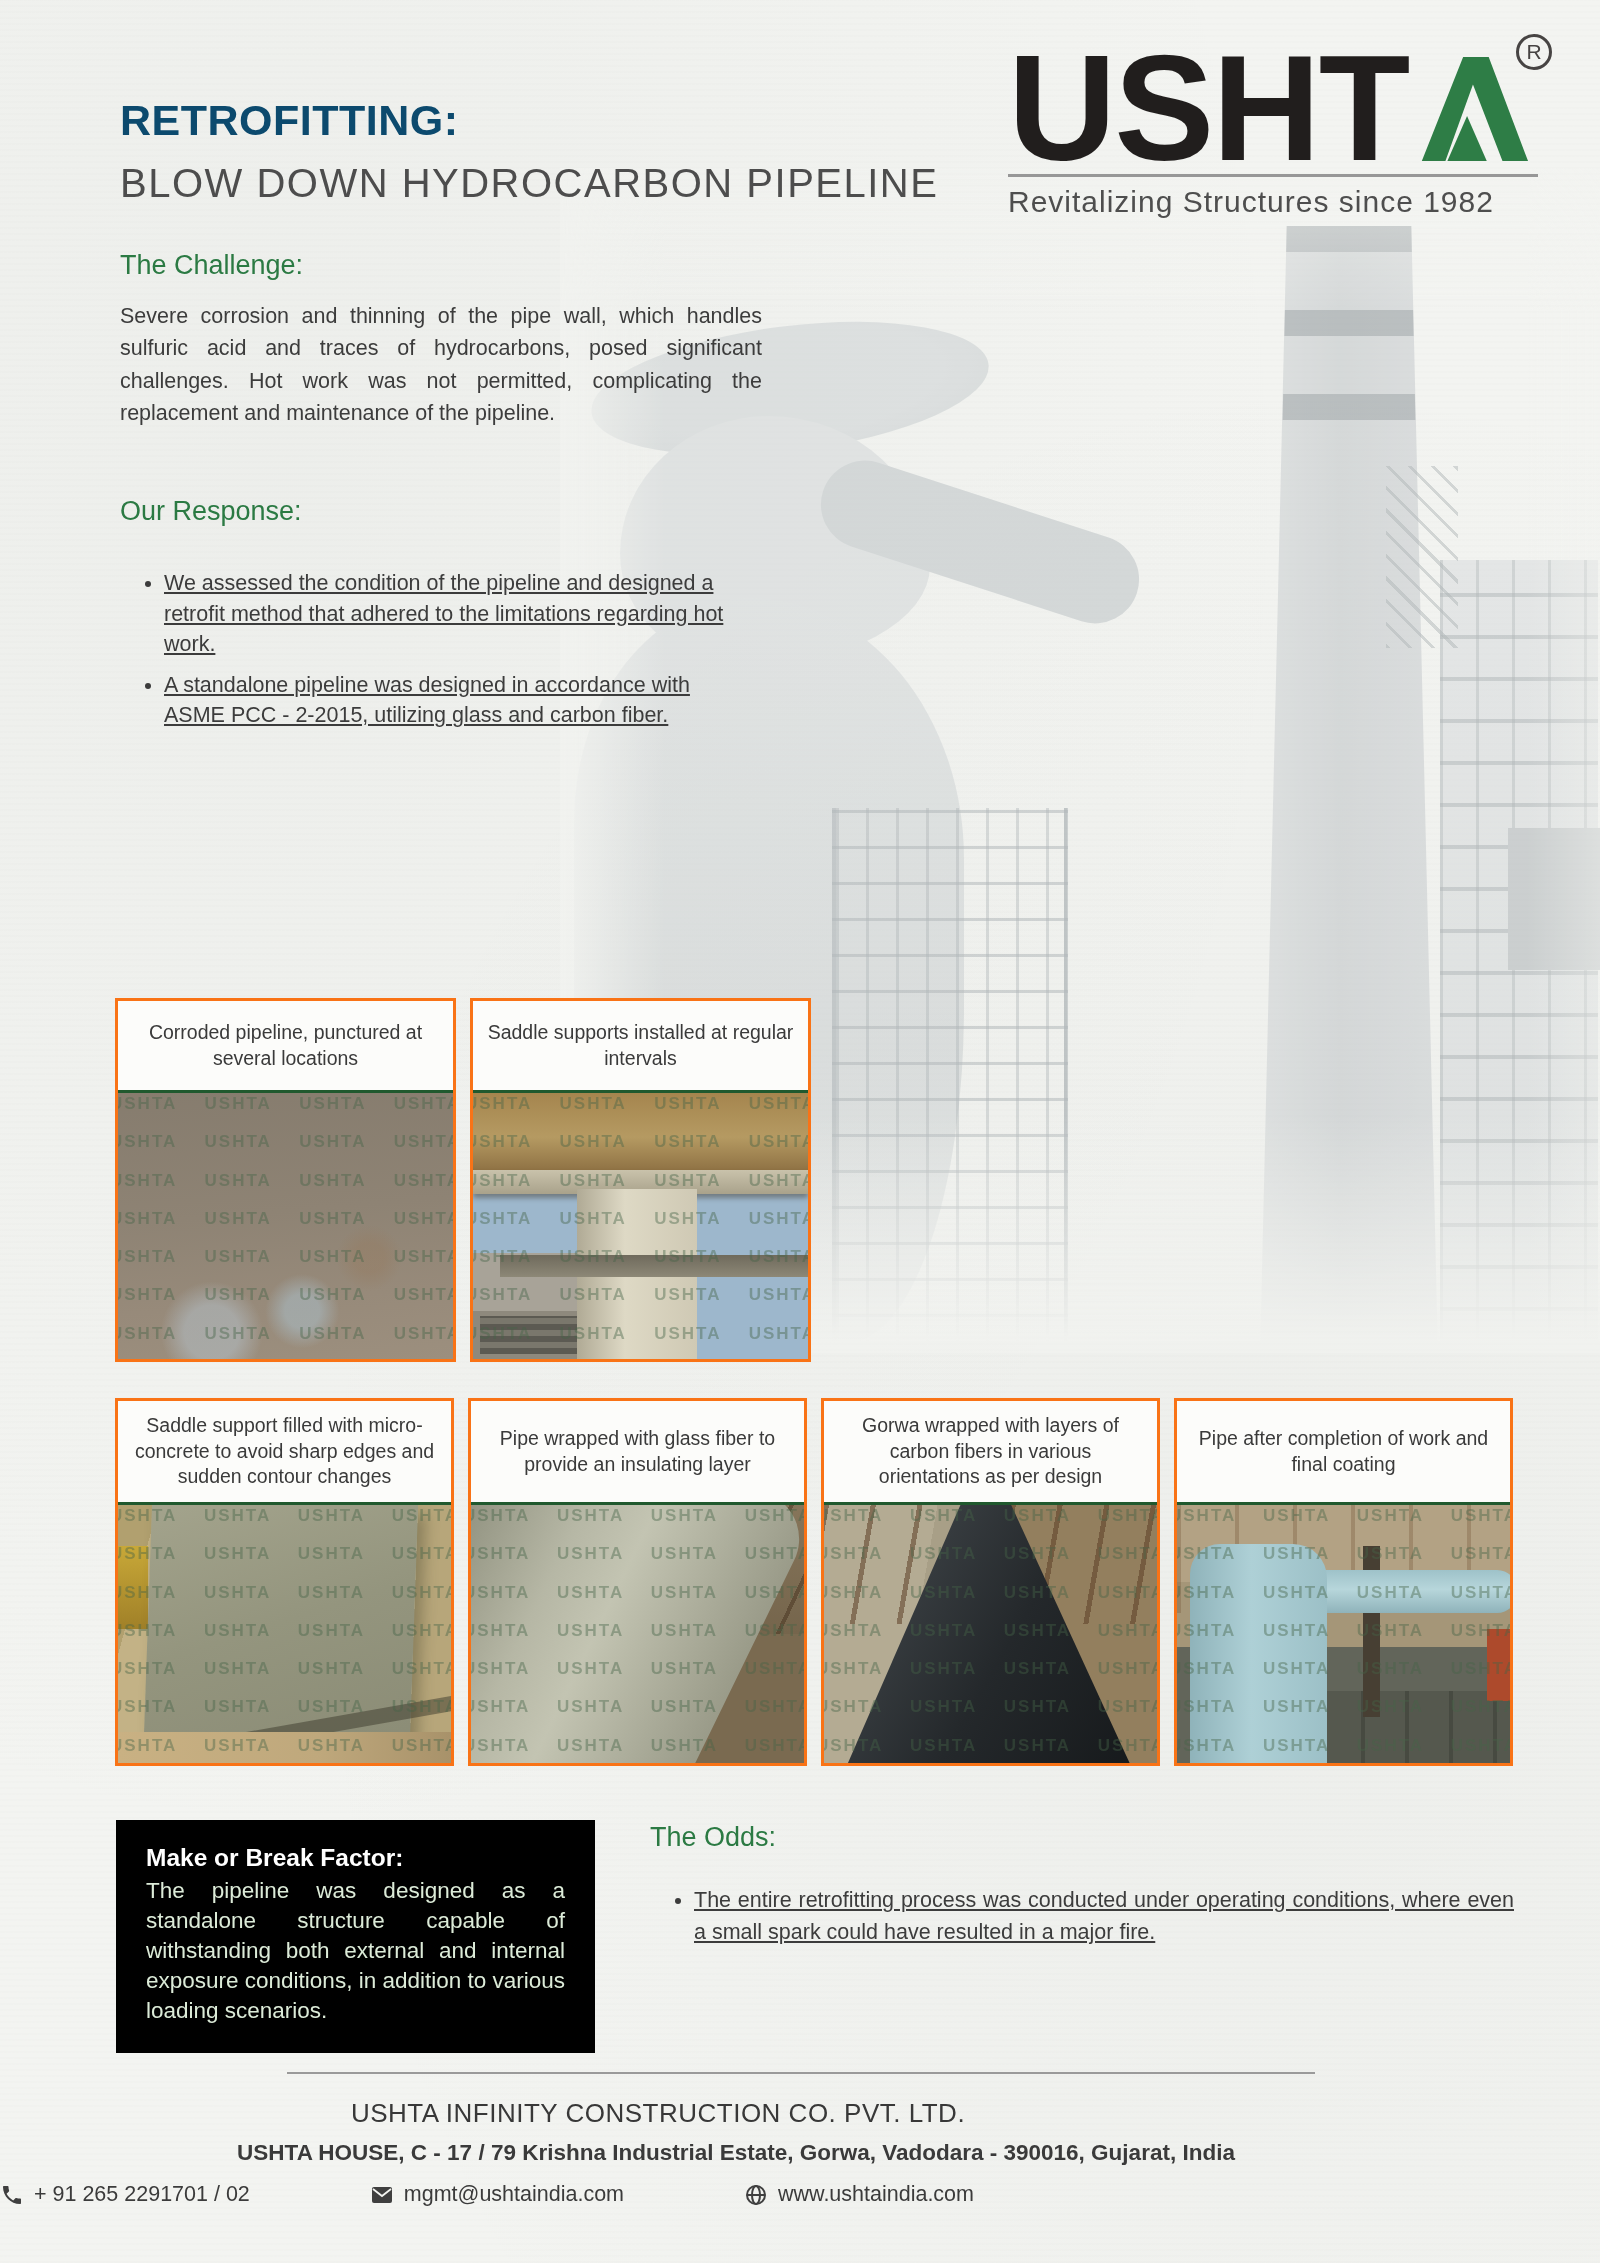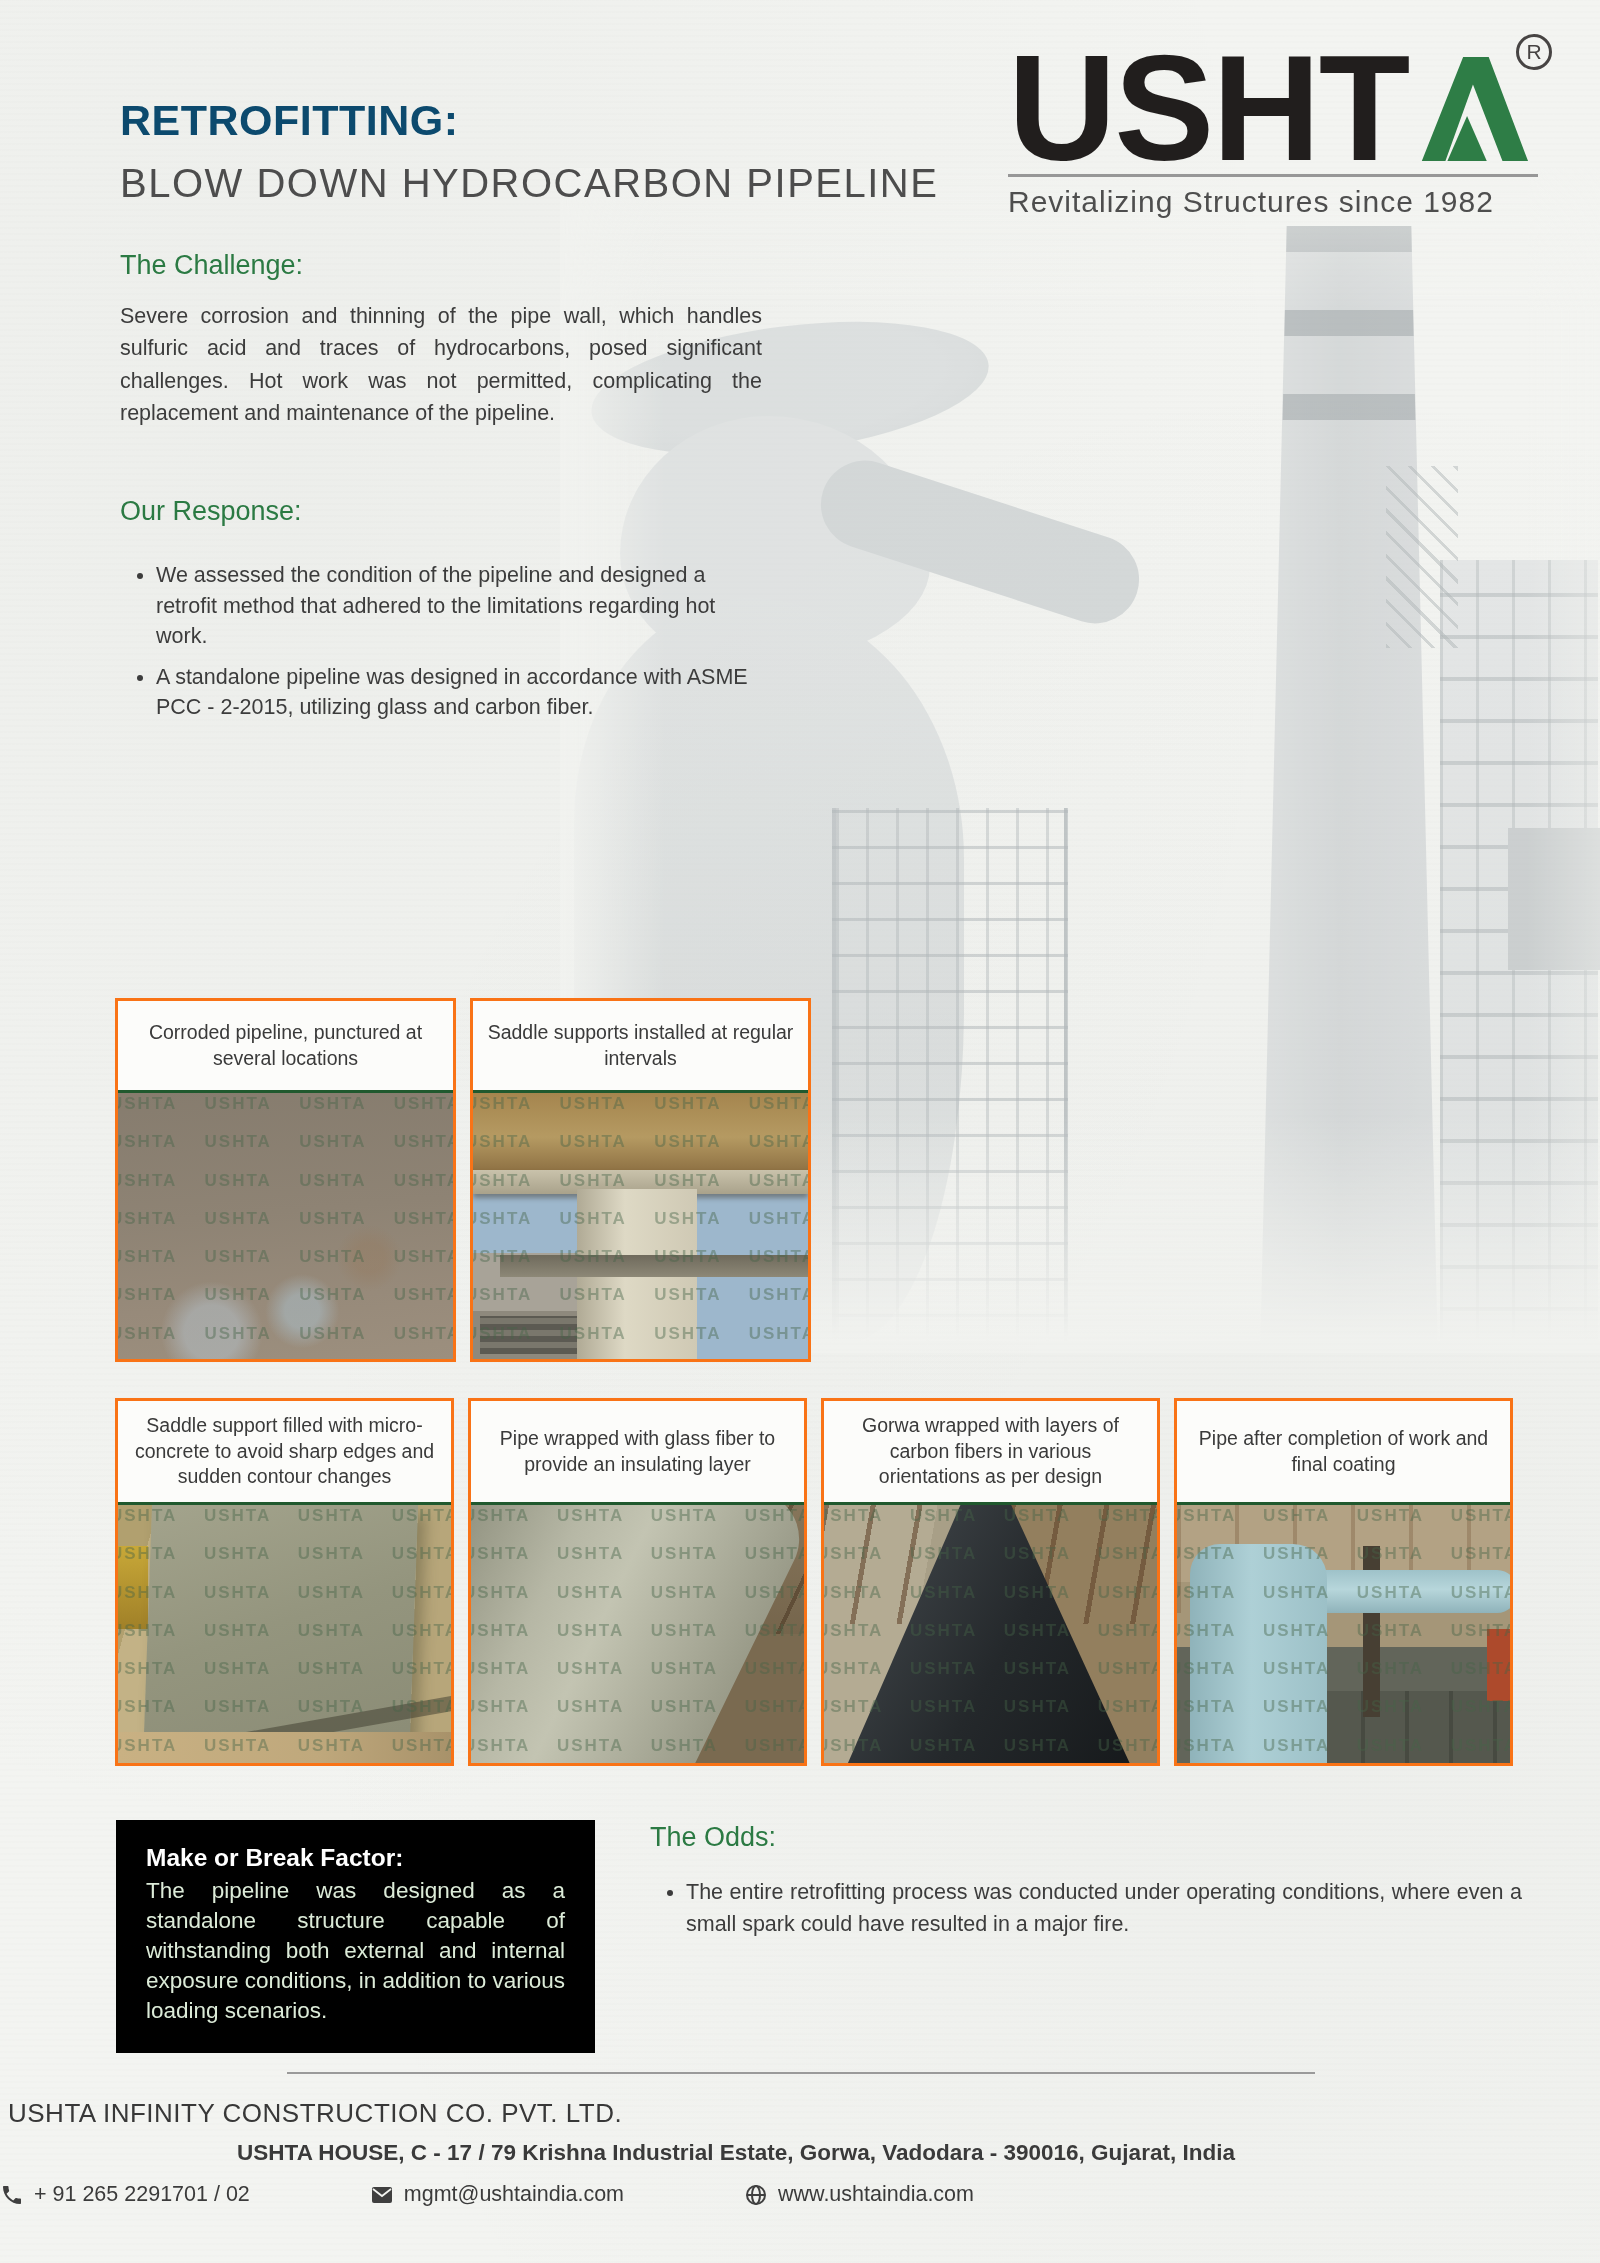--- a/index.html
+++ b/index.html
@@ -60,21 +60,21 @@
   .logo-tag{margin-top:10px;border-top:3px solid #979797;padding-top:8px;font-size:30px;
             color:#4e4e4e;letter-spacing:1px;text-align:left;white-space:nowrap;}
 
   
   .sec-heading{position:absolute;font-size:27px;color:#2b7a43;}
   .h-challenge{left:120px;top:250px;}
   .challenge-body{position:absolute;left:120px;top:300px;width:642px;font-size:21.5px;
                   line-height:1.5;text-align:justify;color:#3c3c3c;}
   .h-response{left:120px;top:496px;}
   .response-list{position:absolute;left:122px;top:556px;width:632px;}
-  .response-list ul, .odds-list ul{margin:4px;padding-left:30px;}
+  .response-list ul, .odds-list ul{margin:12px;padding-left:30px;text-decoration:underline;}
   .response-list li{font-size:21.5px;line-height:1.42;margin-bottom:10px;color:#3c3c3c;}
 
   
   .photo-row{position:absolute;display:flex;gap:14px;}
   .row1{left:115px;top:998px;}
   .row2{left:115px;top:1398px;}
   .card{border:3px solid #f97316;background:#fcfcfa;box-sizing:border-box;}
   .row1 .card{width:341px;}
   .row2 .card{width:339px;}
   .card-caption{display:flex;align-items:center;justify-content:center;text-align:center;
@@ -147,21 +147,21 @@
   .mob-box{position:absolute;left:116px;top:1820px;width:479px;height:233px;background:#000000;
            padding:24px 30px;box-sizing:border-box;}
   .mob-title{font-size:24.5px;font-weight:bold;color:#ffffff;margin-bottom:4px;}
   .mob-body{font-size:22.5px;line-height:1.33;color:#dcebd8;text-align:justify;}
 
   .h-odds{left:650px;top:1822px;}
   .odds-list{position:absolute;left:652px;top:1872px;width:874px;}
   .odds-list li{font-size:21.5px;line-height:1.5;text-align:justify;color:#3c3c3c;}
 
   .footer-line{position:absolute;left:287px;top:2072px;width:1028px;height:2px;background:#9a9a9a;}
-  .footer-company{position:absolute;left:8px;top:2098px;width:1284px;
+  .footer-company{position:absolute;left:16px;top:2098px;width:1284px;text-align:center;
                   font-size:26px;color:#383838;letter-spacing:.5px;}
   .footer-address{position:absolute;left:0;top:2140px;width:1472px;text-align:center;
                   font-size:22.5px;color:#3a3a3a;font-weight:bold;}
   .footer-contacts{position:absolute;left:0;top:2182px;width:1600px;display:flex;
                    justify-content:flex-start;gap:120px;font-size:21.5px;color:#3b3b3b;}
   .contact{display:flex;align-items:center;gap:10px;}
   .cicon{width:24px;height:24px;flex:0 0 auto;}
 </style>
 </head>
 <body>

